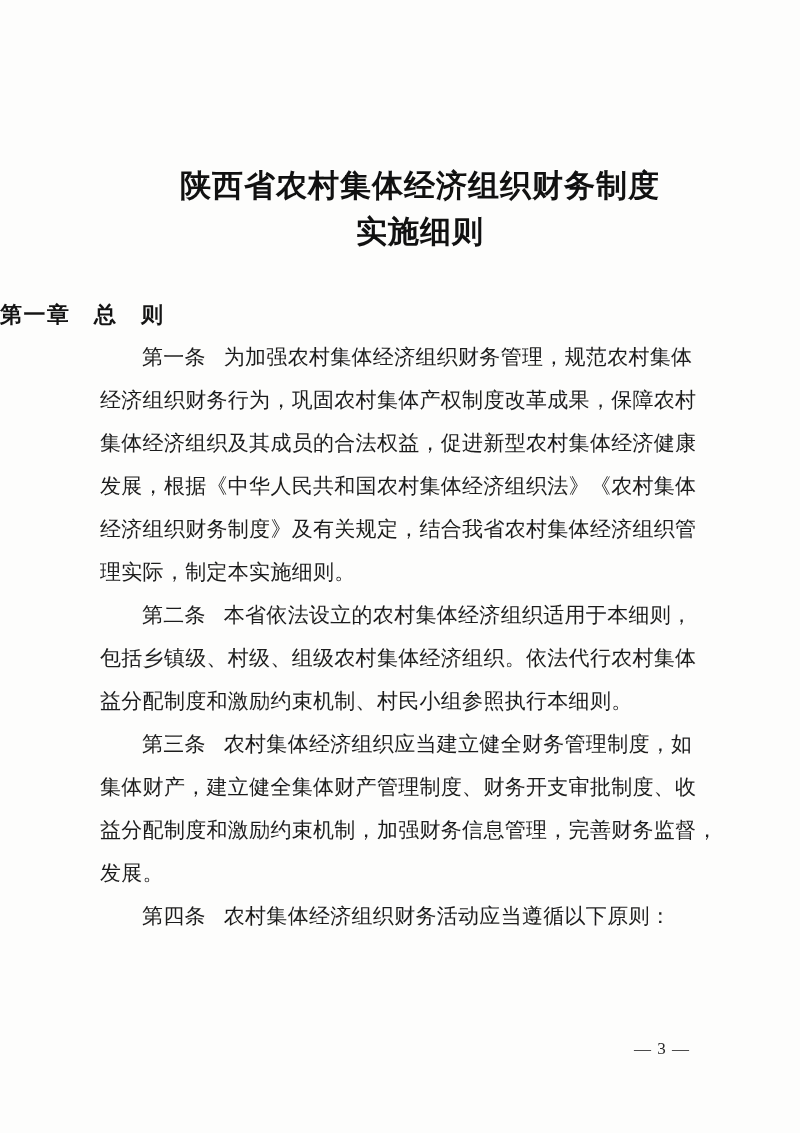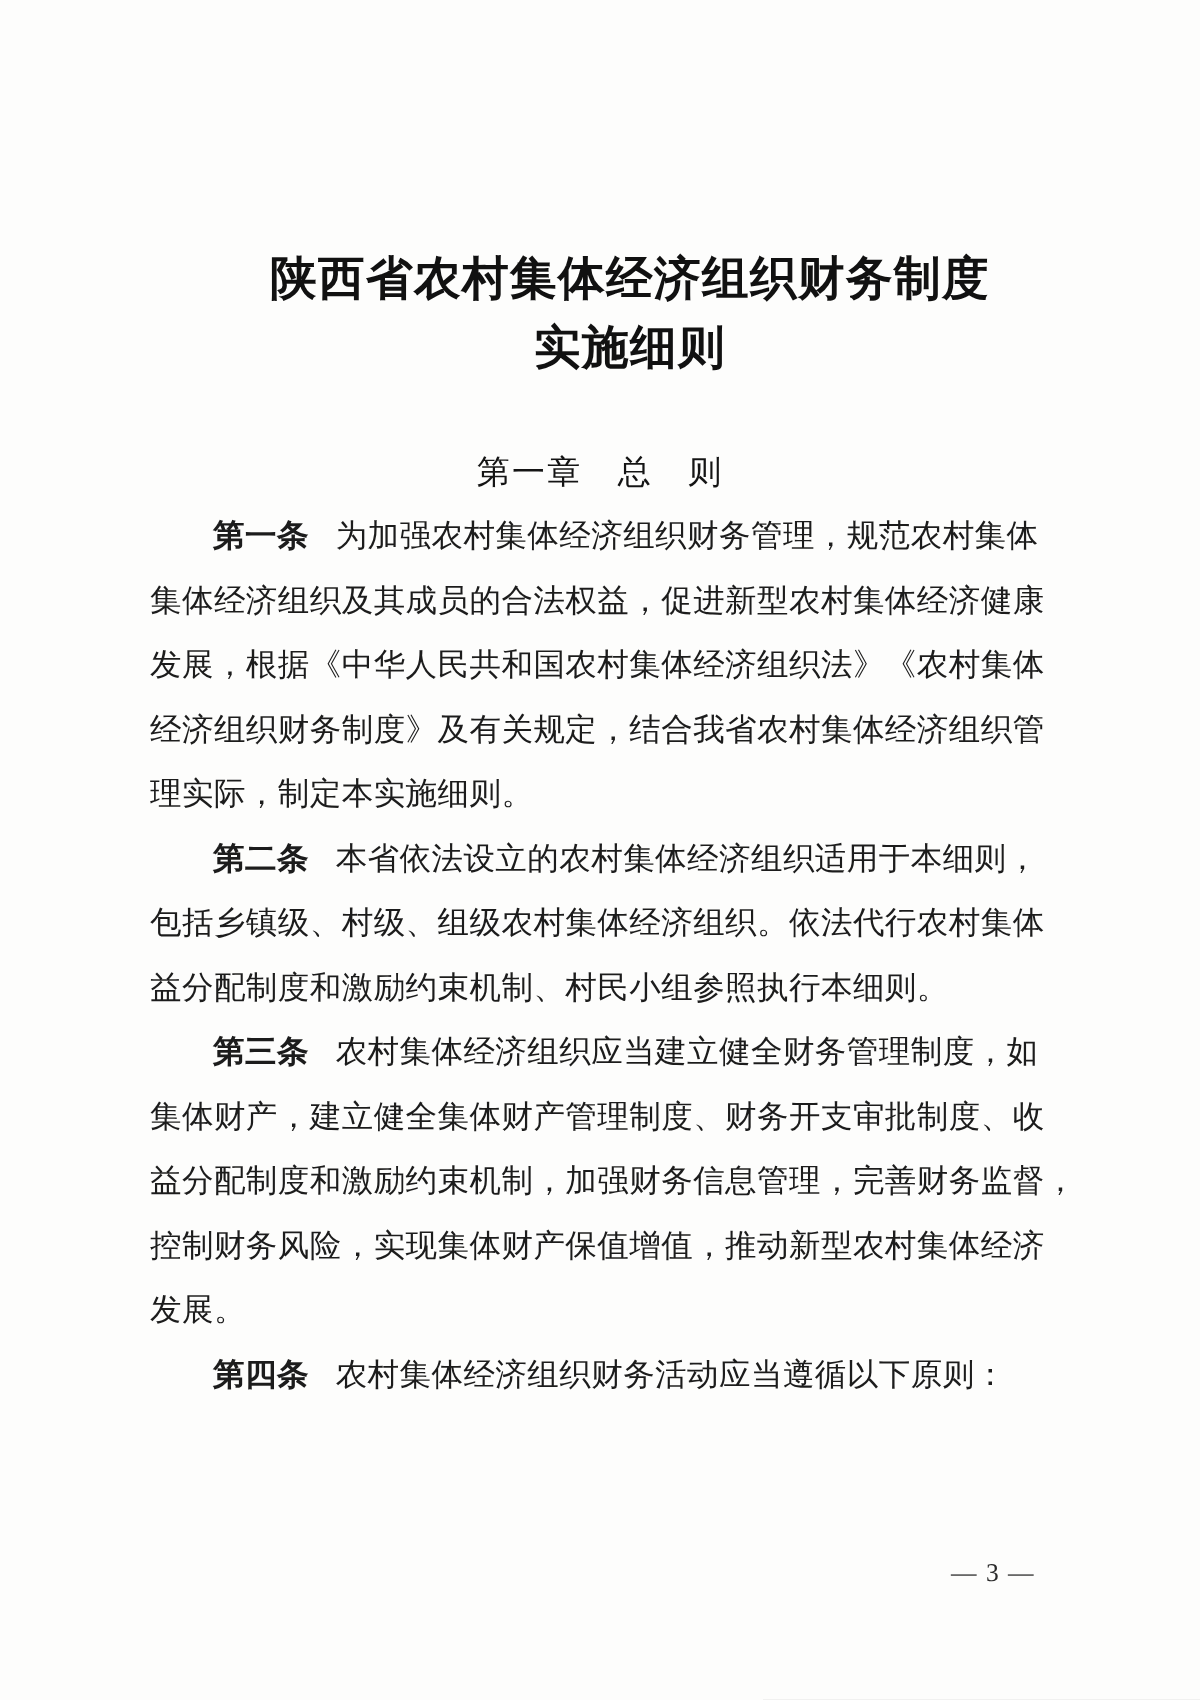--- a/index.html
+++ b/index.html
@@ -28,23 +28,23 @@
     line-height: 46px;
     letter-spacing: 1px;
     color: #111;
     margin-left: 20px;
   }
   .chapter-heading {
     position: absolute;
     top: 300px;
     left: 0;
     width: 100%;
-    text-align: center;
+    text-align: left;
     font-size: 22px;
-    font-weight: normal;
+    font-weight: bold;
     letter-spacing: 1.5px;
     color: #141414;
   }
   .body-text {
     position: absolute;
     top: 336px;
     left: 100px;
     width: 600px;
     font-size: 21px;
     color: #1c1c1c;
@@ -52,21 +52,21 @@
   .line {
     height: 43px;
     line-height: 43px;
     white-space: nowrap;
     letter-spacing: 0.3px;
   }
   .line.first {
     text-indent: 2em;
   }
   .lead {
-    font-weight: bold;
+    font-weight: normal;
     margin-right: 0.85em;
   }
   .lead:empty {
     margin-right: 0;
   }
   .page-number {
     position: absolute;
     top: 1039px;
     left: 0;
     width: 100%;
@@ -87,37 +87,37 @@
     <div>陕西省农村集体经济组织财务制度</div>
     <div>实施细则</div>
   </div>
 
   <div class="chapter-heading">第一章　总　则</div>
 
   <div class="body-text">
 
     <div class="para">
       <div class="line first"><span class="lead">第一条</span><span>为加强农村集体经济组织财务管理，规范农村集体</span></div>
+      <div class="line">经济组织财务行为，巩固农村集体产权制度改革成果，保障农村</div>
       <div class="line">集体经济组织及其成员的合法权益，促进新型农村集体经济健康</div>
       <div class="line">发展，根据《中华人民共和国农村集体经济组织法》《农村集体</div>
       <div class="line">经济组织财务制度》及有关规定，结合我省农村集体经济组织管</div>
       <div class="line">理实际，制定本实施细则。</div>
     </div>
 
     <div class="para">
       <div class="line first"><span class="lead">第二条</span><span>本省依法设立的农村集体经济组织适用于本细则，</span></div>
       <div class="line">包括乡镇级、村级、组级农村集体经济组织。依法代行农村集体</div>
       <div class="line">益分配制度和激励约束机制、村民小组参照执行本细则。</div>
     </div>
 
     <div class="para">
       <div class="line first"><span class="lead">第三条</span><span>农村集体经济组织应当建立健全财务管理制度，如</span></div>
       <div class="line">集体财产，建立健全集体财产管理制度、财务开支审批制度、收</div>
       <div class="line">益分配制度和激励约束机制，加强财务信息管理，完善财务监督，</div>
-      <div class="line">控制财务风险，实现集体财产保值增值，推动新型农村集体经济</div>
       <div class="line">发展。</div>
     </div>
 
     <div class="para">
       <div class="line first"><span class="lead">第四条</span><span>农村集体经济组织财务活动应当遵循以下原则：</span></div>
     </div>
 
 
   </div>
 

